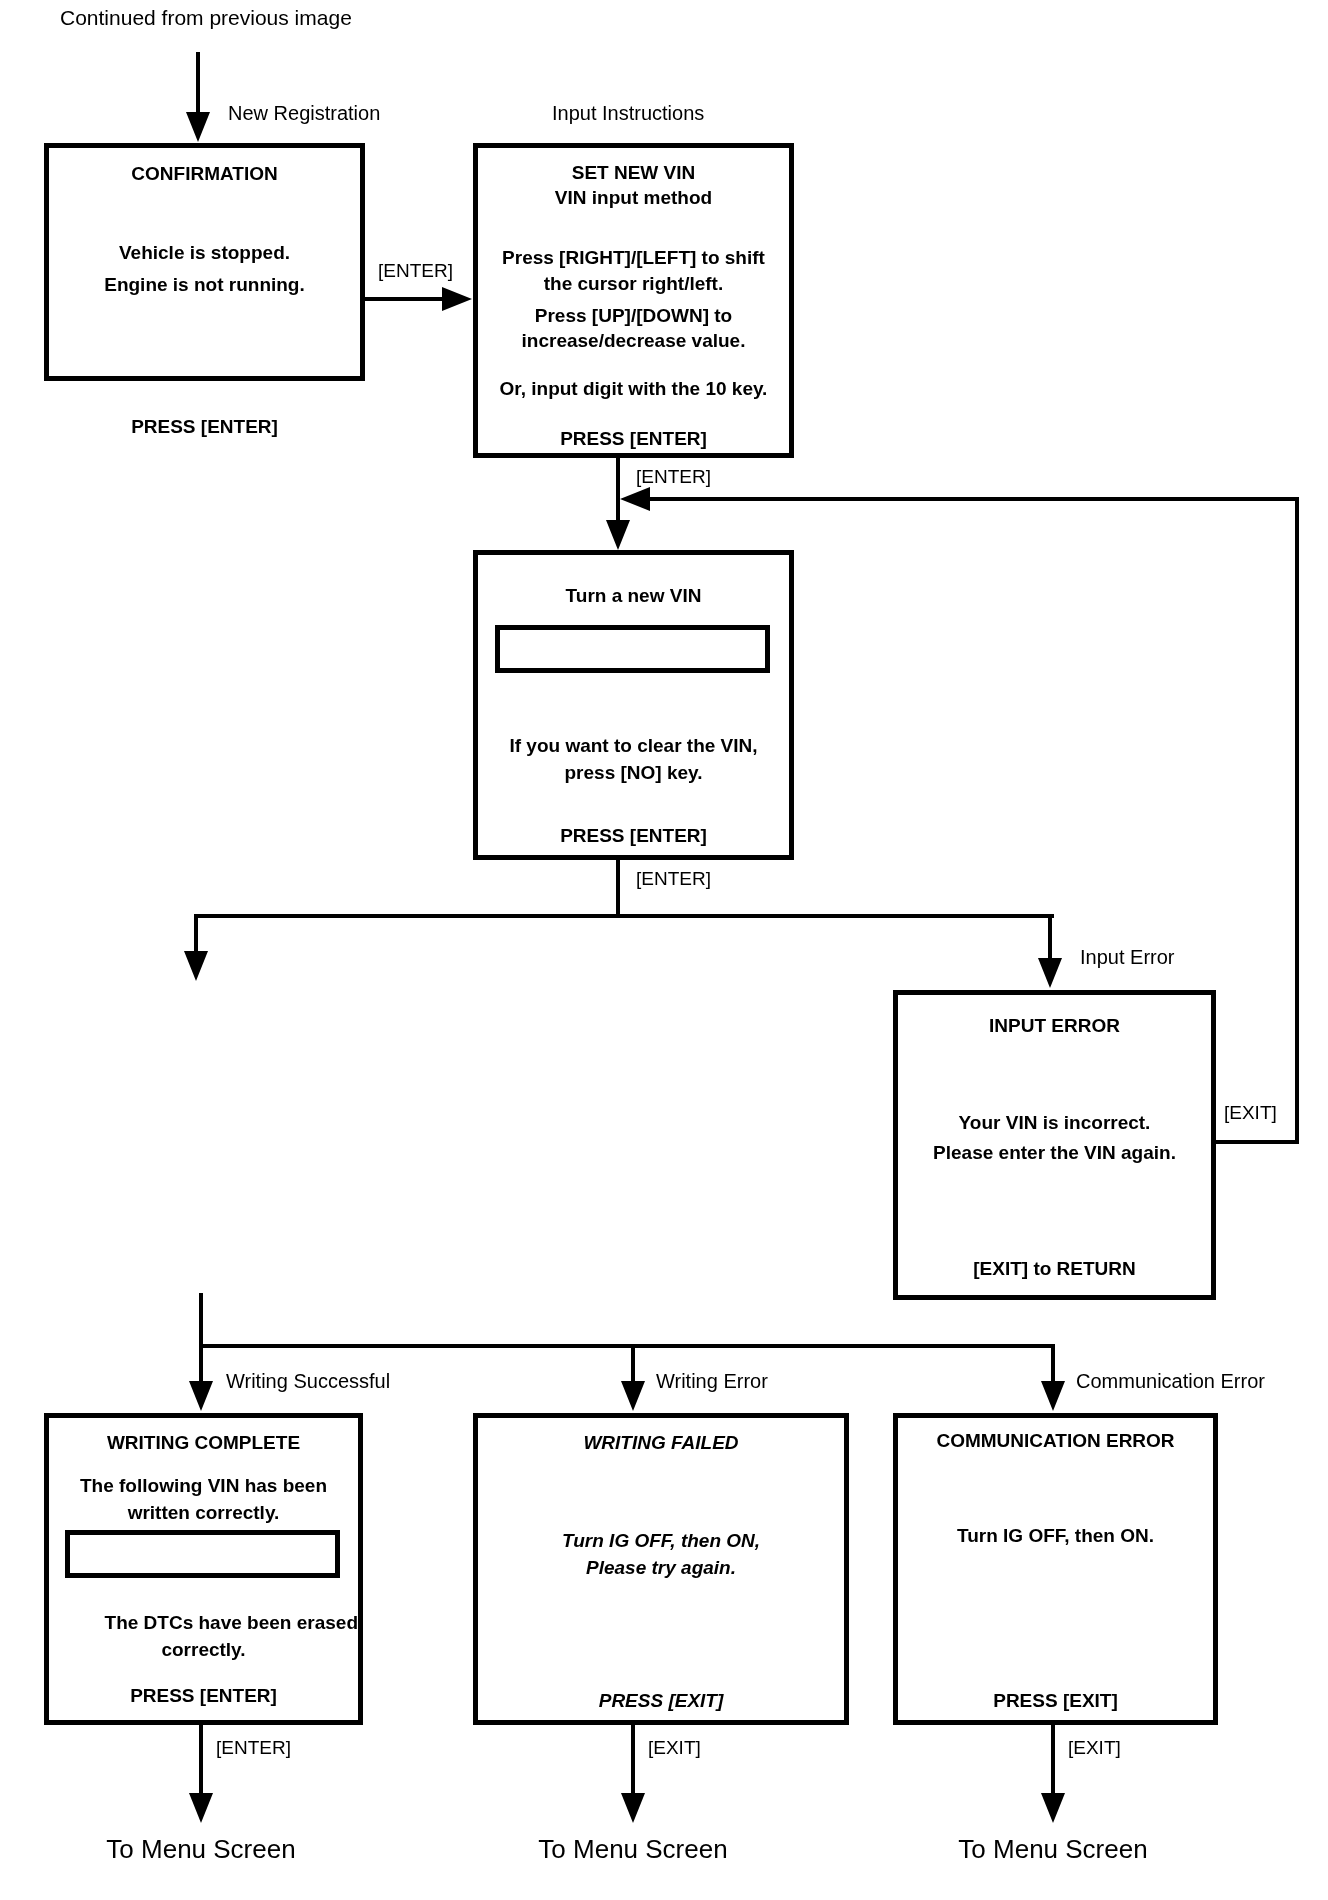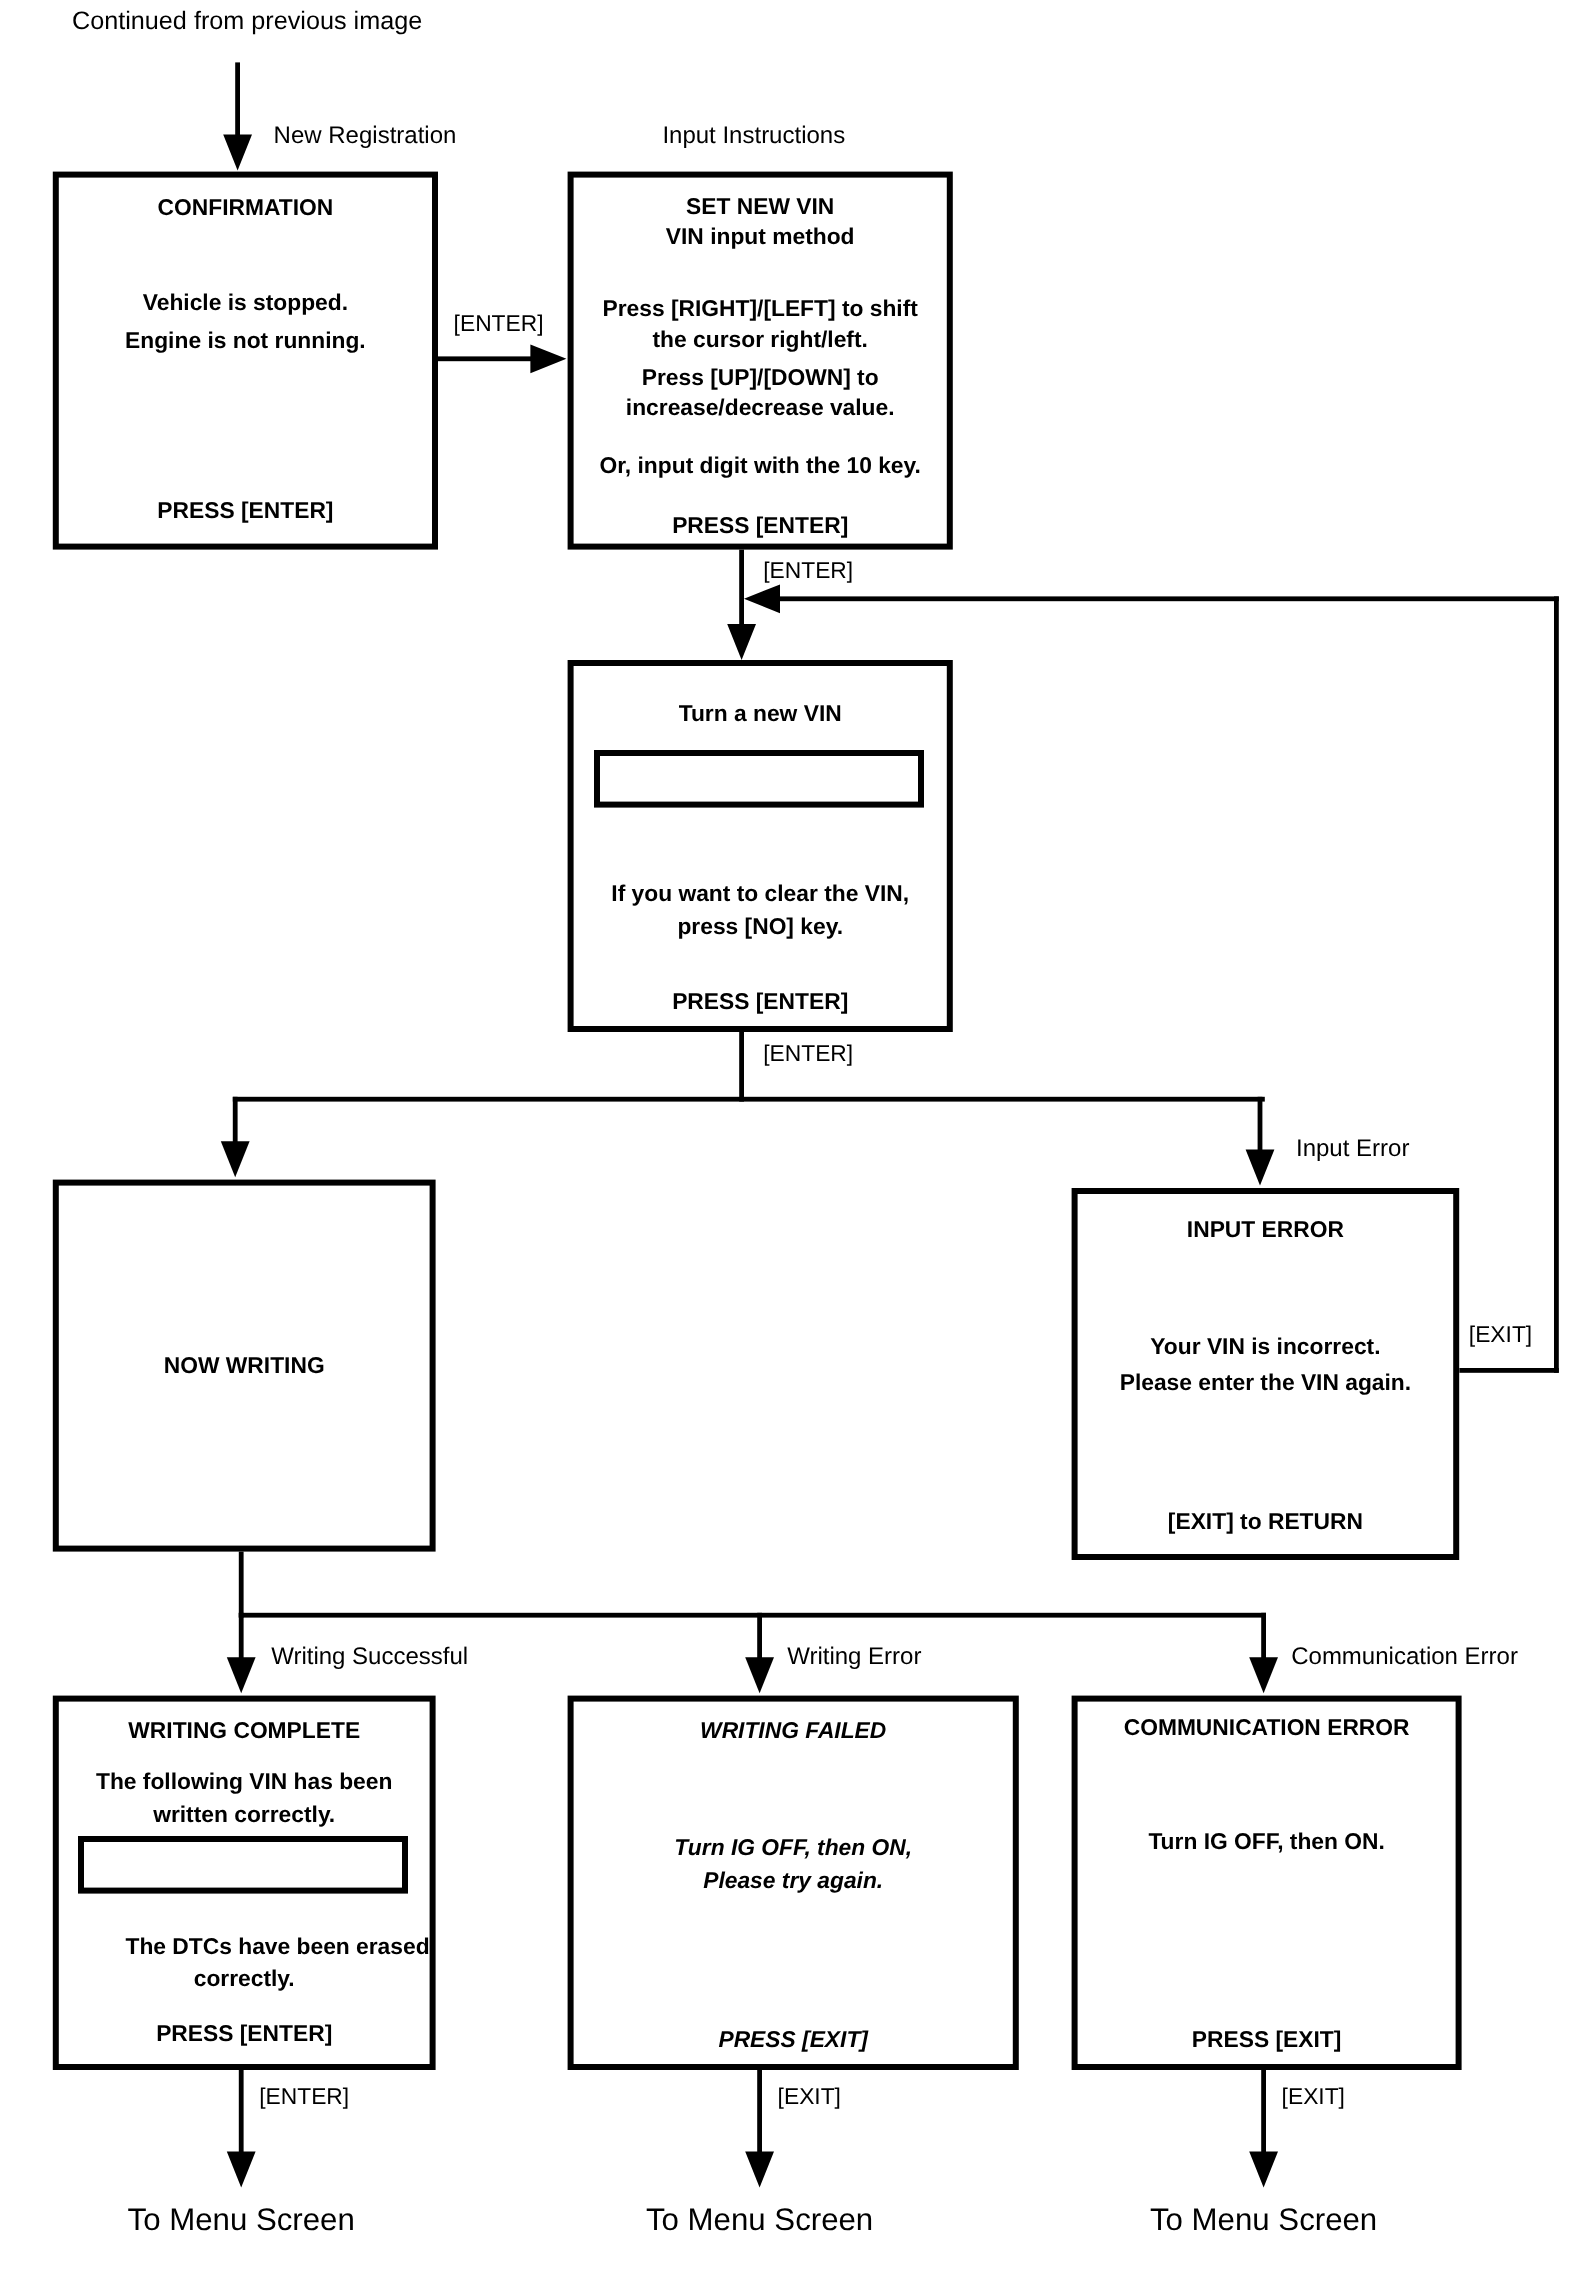--- a/index.html
+++ b/index.html
@@ -42,21 +42,21 @@
 
 <div id="canvas">
 
   <div class="flowlabel" style="left:60px;top:6px;font-size:21px;">Continued from previous image</div>
   <div class="line" style="left:196px;top:52px;width:4px;height:66px;"></div>
   <div class="arr-down" style="left:186px;top:112px;"></div>
 
   <div class="seclabel" style="left:228px;top:102px;">New Registration</div>
   <div class="seclabel" style="left:552px;top:102px;">Input Instructions</div>
 
-  <div class="box" style="left:44px;top:143px;width:321px;height:315px;">
+  <div class="box" style="left:44px;top:143px;width:321px;height:238px;">
     <div class="btext" style="top:15px;">CONFIRMATION</div>
     <div class="btext" style="top:94px;">Vehicle is stopped.</div>
     <div class="btext" style="top:126px;">Engine is not running.</div>
     <div class="btext" style="top:268px;">PRESS [ENTER]</div>
   </div>
 
   <div class="line" style="left:364px;top:297px;width:84px;height:4px;"></div>
   <div class="arr-right" style="left:442px;top:287px;"></div>
   <div class="flowlabel" style="left:378px;top:260px;">[ENTER]</div>
 
@@ -91,23 +91,20 @@
 
   <div class="line" style="left:616px;top:860px;width:4px;height:58px;"></div>
   <div class="flowlabel" style="left:636px;top:868px;">[ENTER]</div>
   <div class="line" style="left:194px;top:914px;width:860px;height:4px;"></div>
   <div class="line" style="left:194px;top:914px;width:4px;height:40px;"></div>
   <div class="arr-down" style="left:184px;top:951px;"></div>
   <div class="line" style="left:1048px;top:914px;width:4px;height:46px;"></div>
   <div class="arr-down" style="left:1038px;top:958px;"></div>
   <div class="seclabel" style="left:1080px;top:946px;">Input Error</div>
 
-  <div class="box" style="left:44px;top:983px;width:319px;height:310px;">
-    <div class="btext" style="top:140px;">NOW WRITING</div>
-  </div>
 
   <div class="box" style="left:893px;top:990px;width:323px;height:310px;">
     <div class="btext" style="top:20px;">INPUT ERROR</div>
     <div class="btext" style="top:117px;">Your VIN is incorrect.</div>
     <div class="btext" style="top:147px;">Please enter the VIN again.</div>
     <div class="btext" style="top:263px;">[EXIT] to RETURN</div>
   </div>
 
   <div class="line" style="left:199px;top:1293px;width:4px;height:55px;"></div>
   <div class="line" style="left:199px;top:1344px;width:856px;height:4px;"></div>

